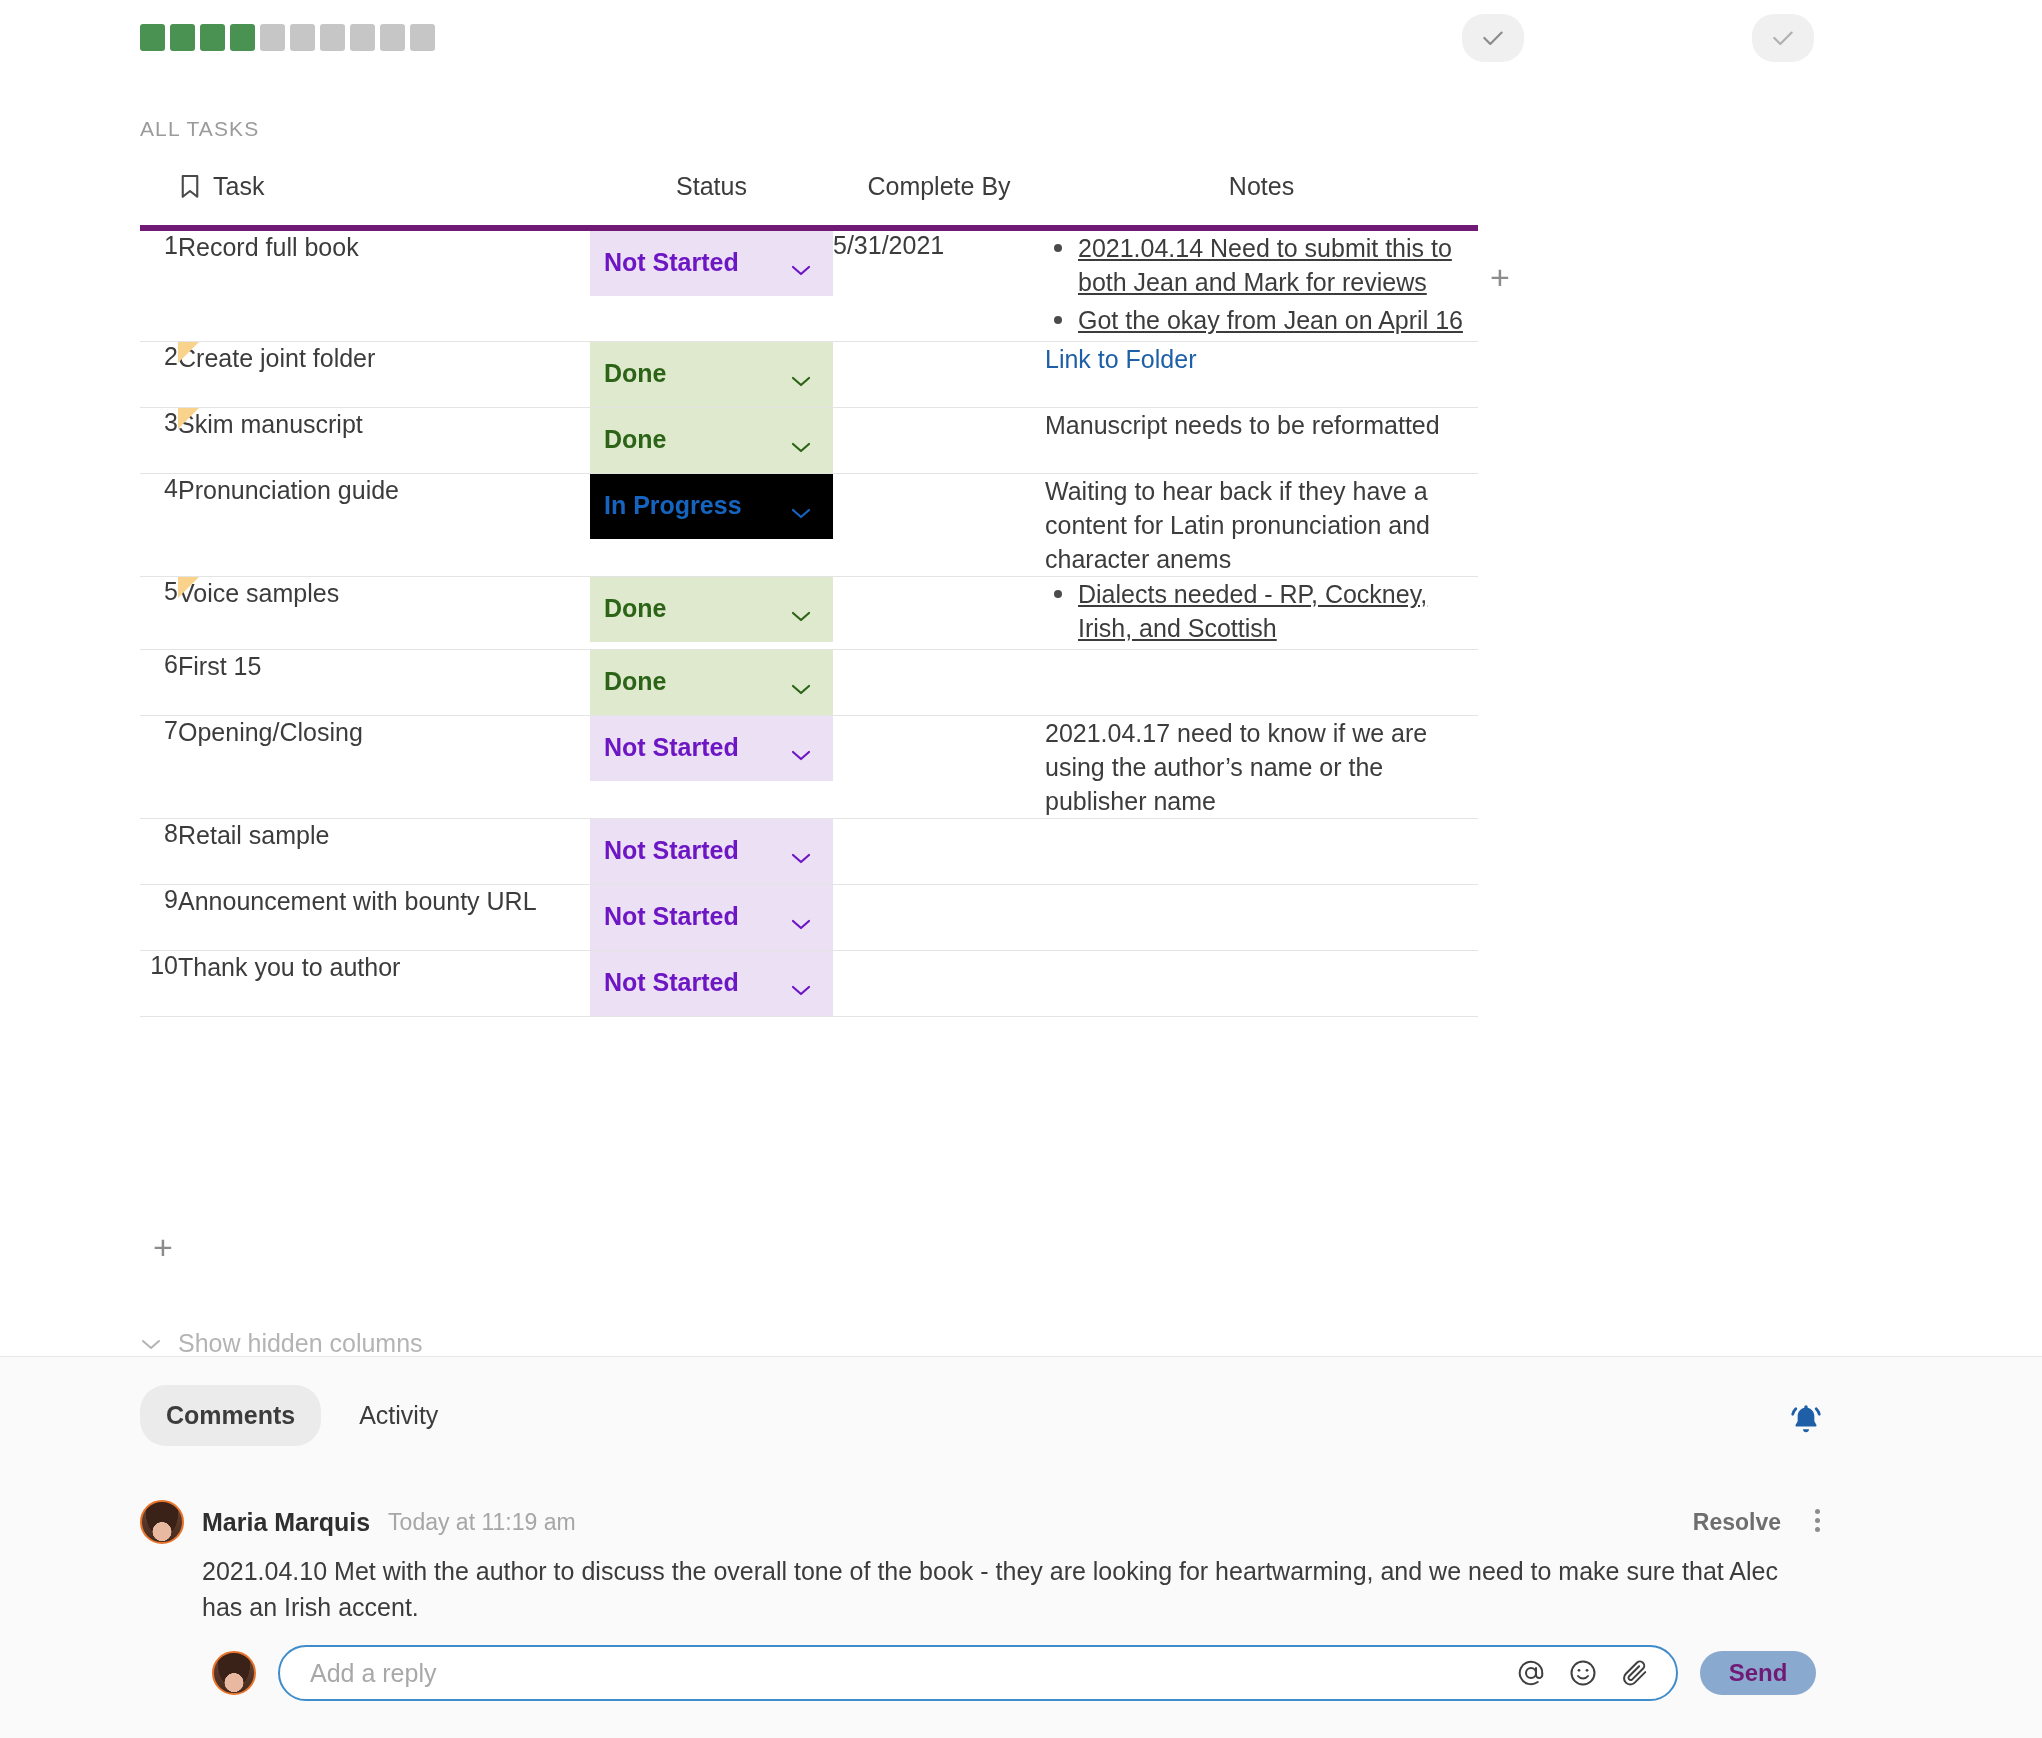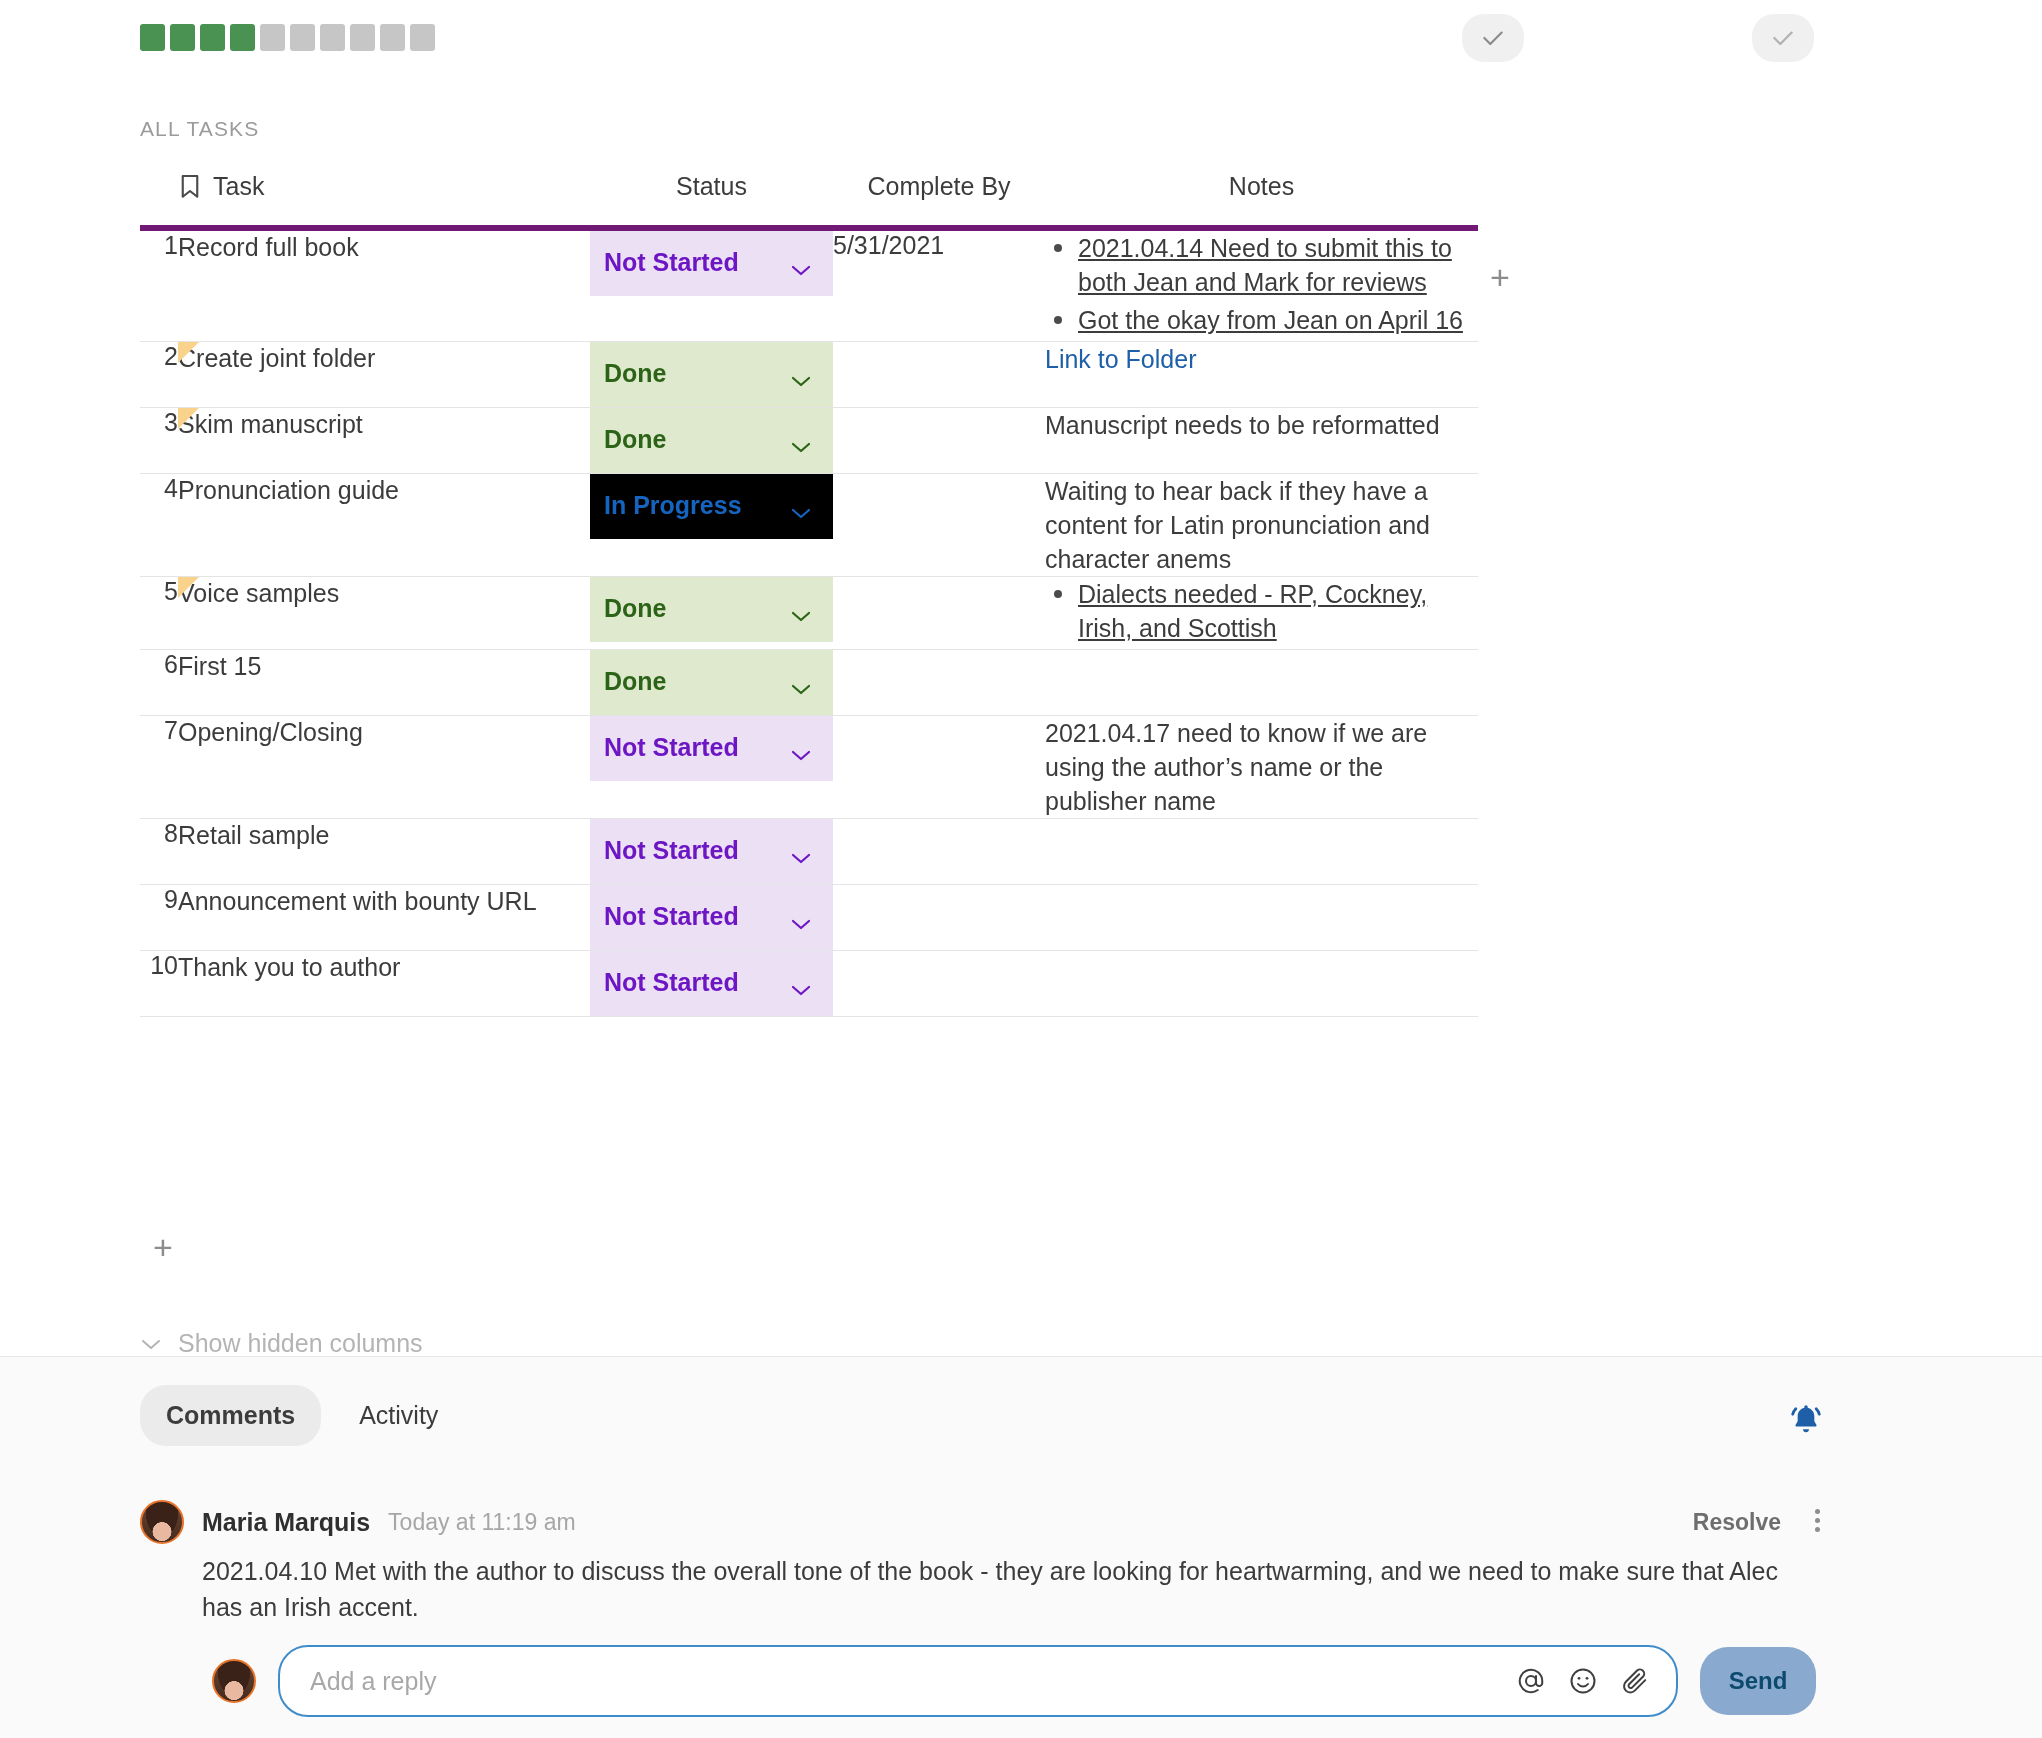--- a/index.html
+++ b/index.html
@@ -254,43 +254,43 @@
 
   .reply-row {
     position: absolute;
     left: 212px; top: 1645px;
     display: flex;
     align-items: center;
     gap: 22px;
   }
   .reply-box {
     width: 1400px;
-    height: 72px;
+    height: 56px;
     border: 2px solid #3f8ccb;
     border-radius: 30px;
     background: #fff;
     display: flex;
     align-items: center;
     padding: 0 26px 0 30px;
   }
   .reply-input {
     border: none; outline: none;
     flex: 1;
     font-size: 25px;
     color: #3c3c3c;
     font-family: "Liberation Sans", sans-serif;
     background: transparent;
   }
   .reply-input::placeholder { color: #a8a8a8; }
   .reply-icons { display: flex; align-items: center; gap: 22px; }
   .send-btn {
-    width: 116px; height: 68px;
+    width: 116px; height: 44px;
     border-radius: 28px;
     background: #8aa9cf;
-    color: #0c4a6e;
+    color: #701a75;
     font-size: 24px;
     font-weight: bold;
     display: flex; align-items: center; justify-content: center;
   }
 </style>
 </head>
 <body>
 
 <div class="topbar">
   <div class="progress-squares">

